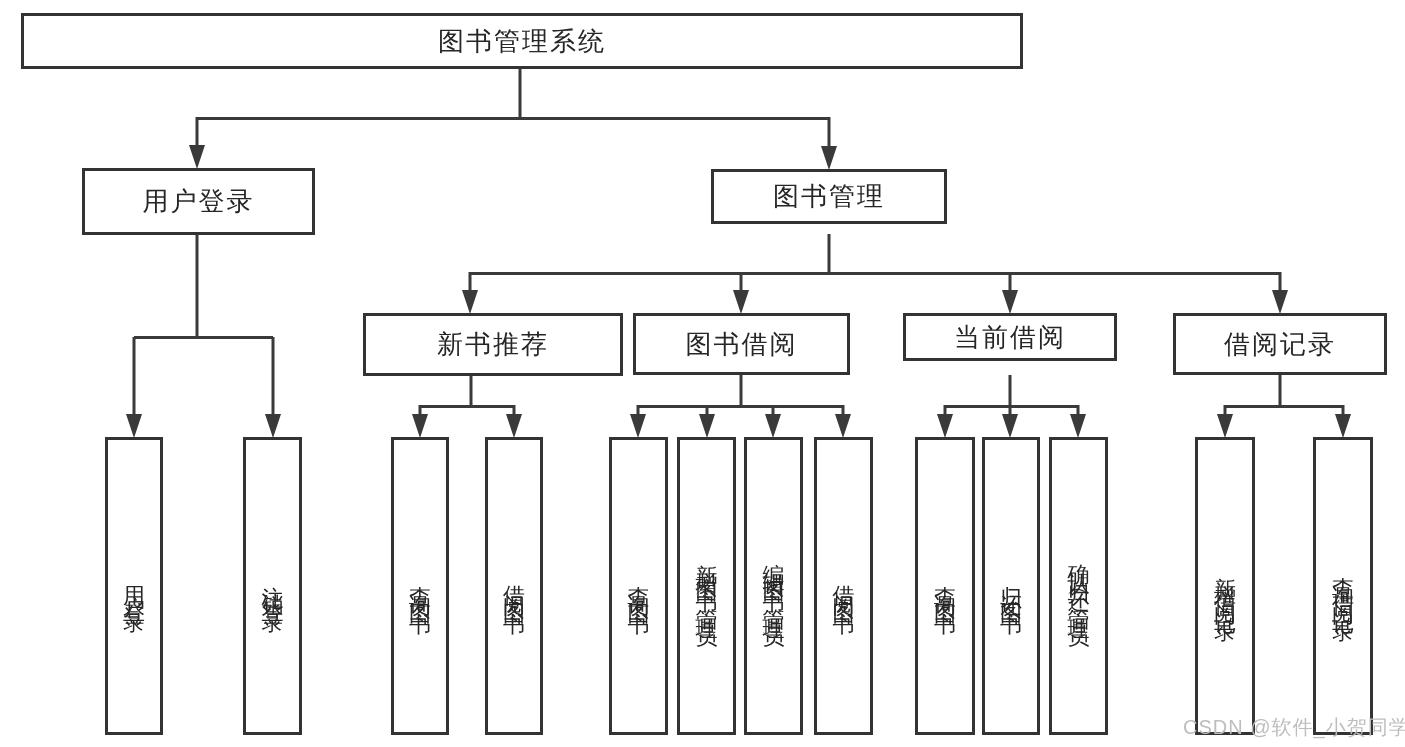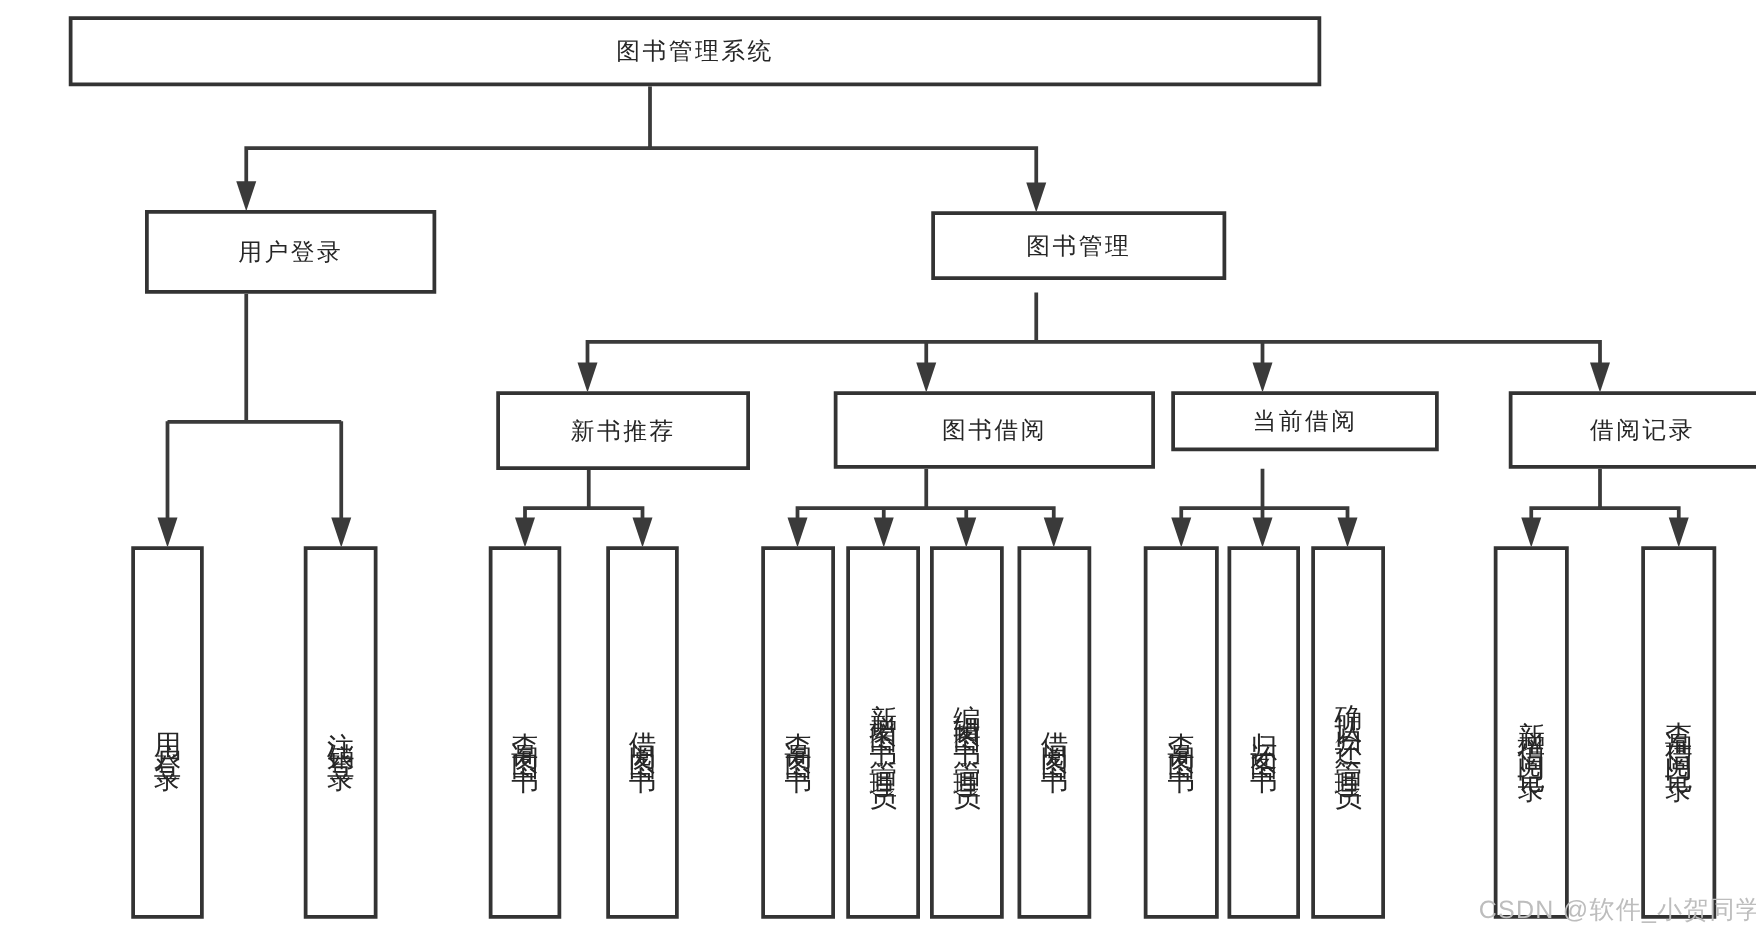--- a/index.html
+++ b/index.html
@@ -16,25 +16,24 @@
   .arrow { fill: var(--line, #3a3a3a); stroke: none; }
 
   .node {
     position: absolute;
     box-sizing: border-box;
     background: #ffffff;
     border: 3px solid var(--border, #333333);
     display: flex;
     align-items: center;
     justify-content: center;
-    font-size: 19px;
+    font-size: 26px;
     letter-spacing: 2px;
     color: var(--text, #262626);
     white-space: nowrap;
-    margin-left: 34px;
   }
   .leaf {
     position: absolute;
     box-sizing: border-box;
     top: 437px;
     height: 298px;
     background: #ffffff;
     border: 3px solid var(--border, #333333);
     display: flex;
     align-items: center;
@@ -109,22 +108,22 @@
       <path class="arrow" d="M1217 414 H1233 L1225 438 Z"></path>
       <path class="arrow" d="M1335 414 H1351 L1343 438 Z"></path>
     </g>
   </svg>
 
   <div class="node" style="left:21px; top:13px; width:1002px; height:56px;">图书管理系统</div>
 
   <div class="node" style="left:82px; top:168px; width:233px; height:67px;">用户登录</div>
   <div class="node" style="left:711px; top:169px; width:236px; height:55px;">图书管理</div>
 
-  <div class="node" style="left:363px; top:313px; width:203px; height:63px;text-align:right;">新书推荐</div>
-  <div class="node" style="left:633px; top:313px; width:257px; height:62px;">图书借阅</div>
+  <div class="node" style="left:363px; top:313px; width:260px; height:63px;text-align:right;">新书推荐</div>
+  <div class="node" style="left:633px; top:313px; width:217px; height:62px;">图书借阅</div>
   <div class="node" style="left:903px; top:313px; width:214px; height:48px;">当前借阅</div>
   <div class="node" style="left:1173px; top:313px; width:214px; height:62px;">借阅记录</div>
 
   <div class="leaf" style="left:105px; width:58px;">用户登录</div>
   <div class="leaf" style="left:243px; width:59px;">注销登录</div>
 
   <div class="leaf" style="left:391px; width:58px;">查询图书</div>
   <div class="leaf" style="left:485px; width:58px;">借阅图书</div>
 
   <div class="leaf" style="left:609px; width:59px;">查询图书</div>

